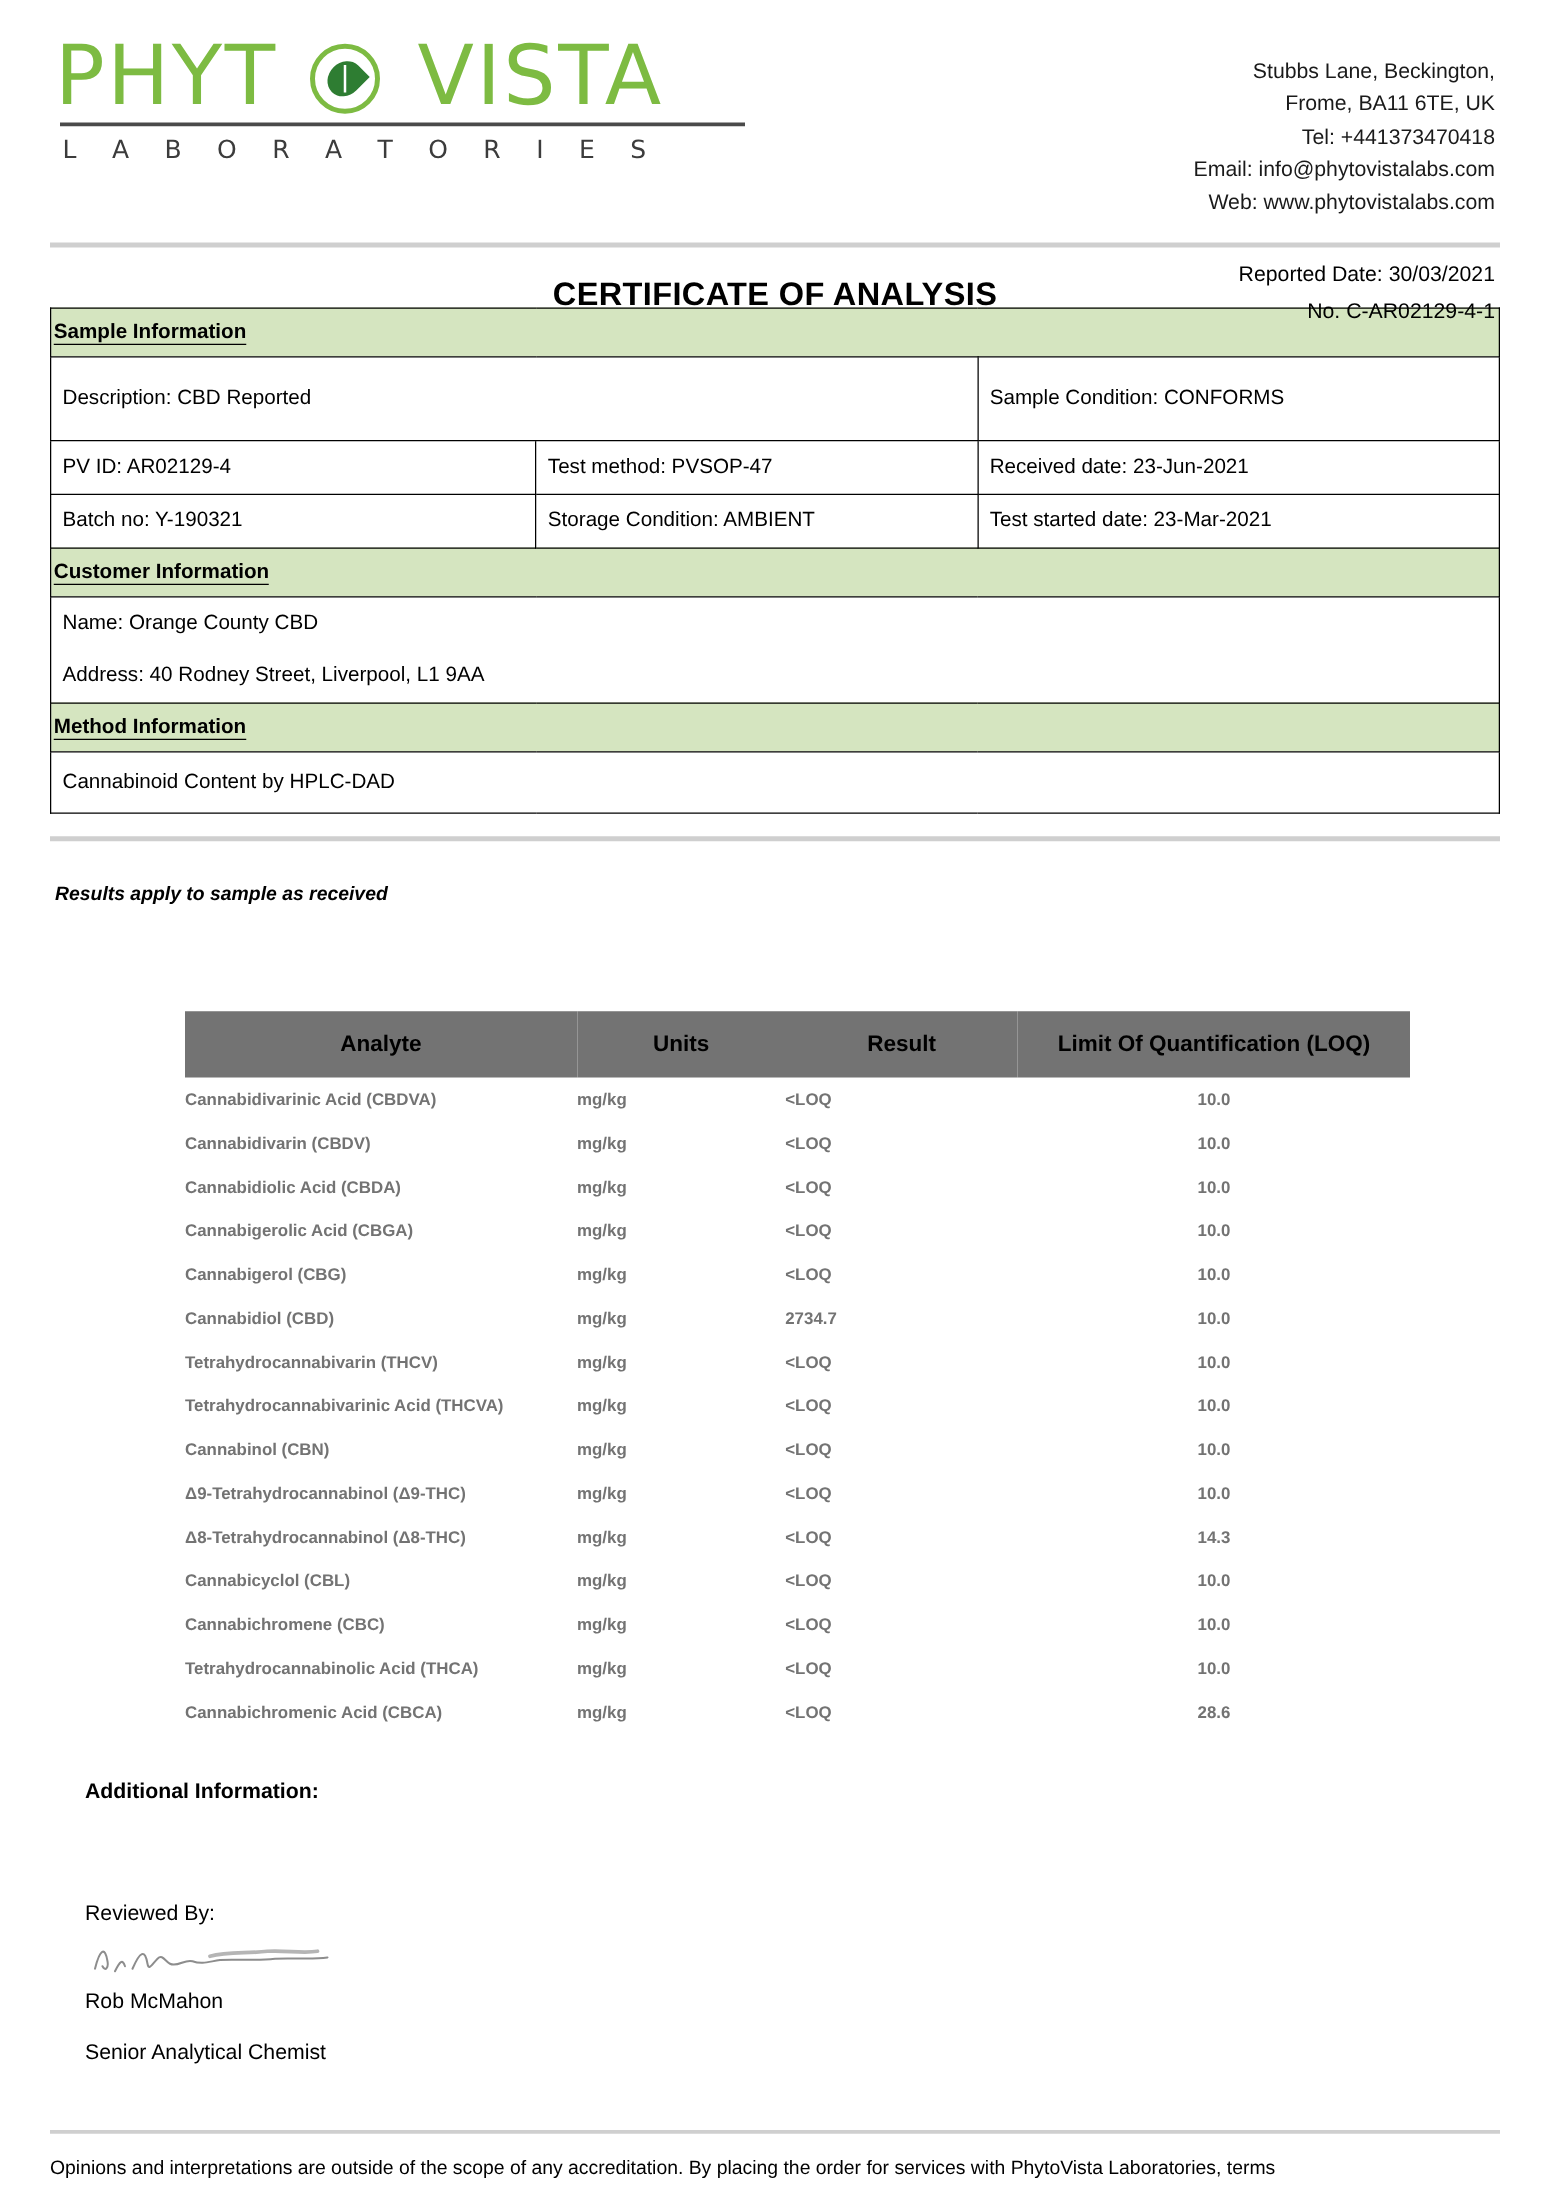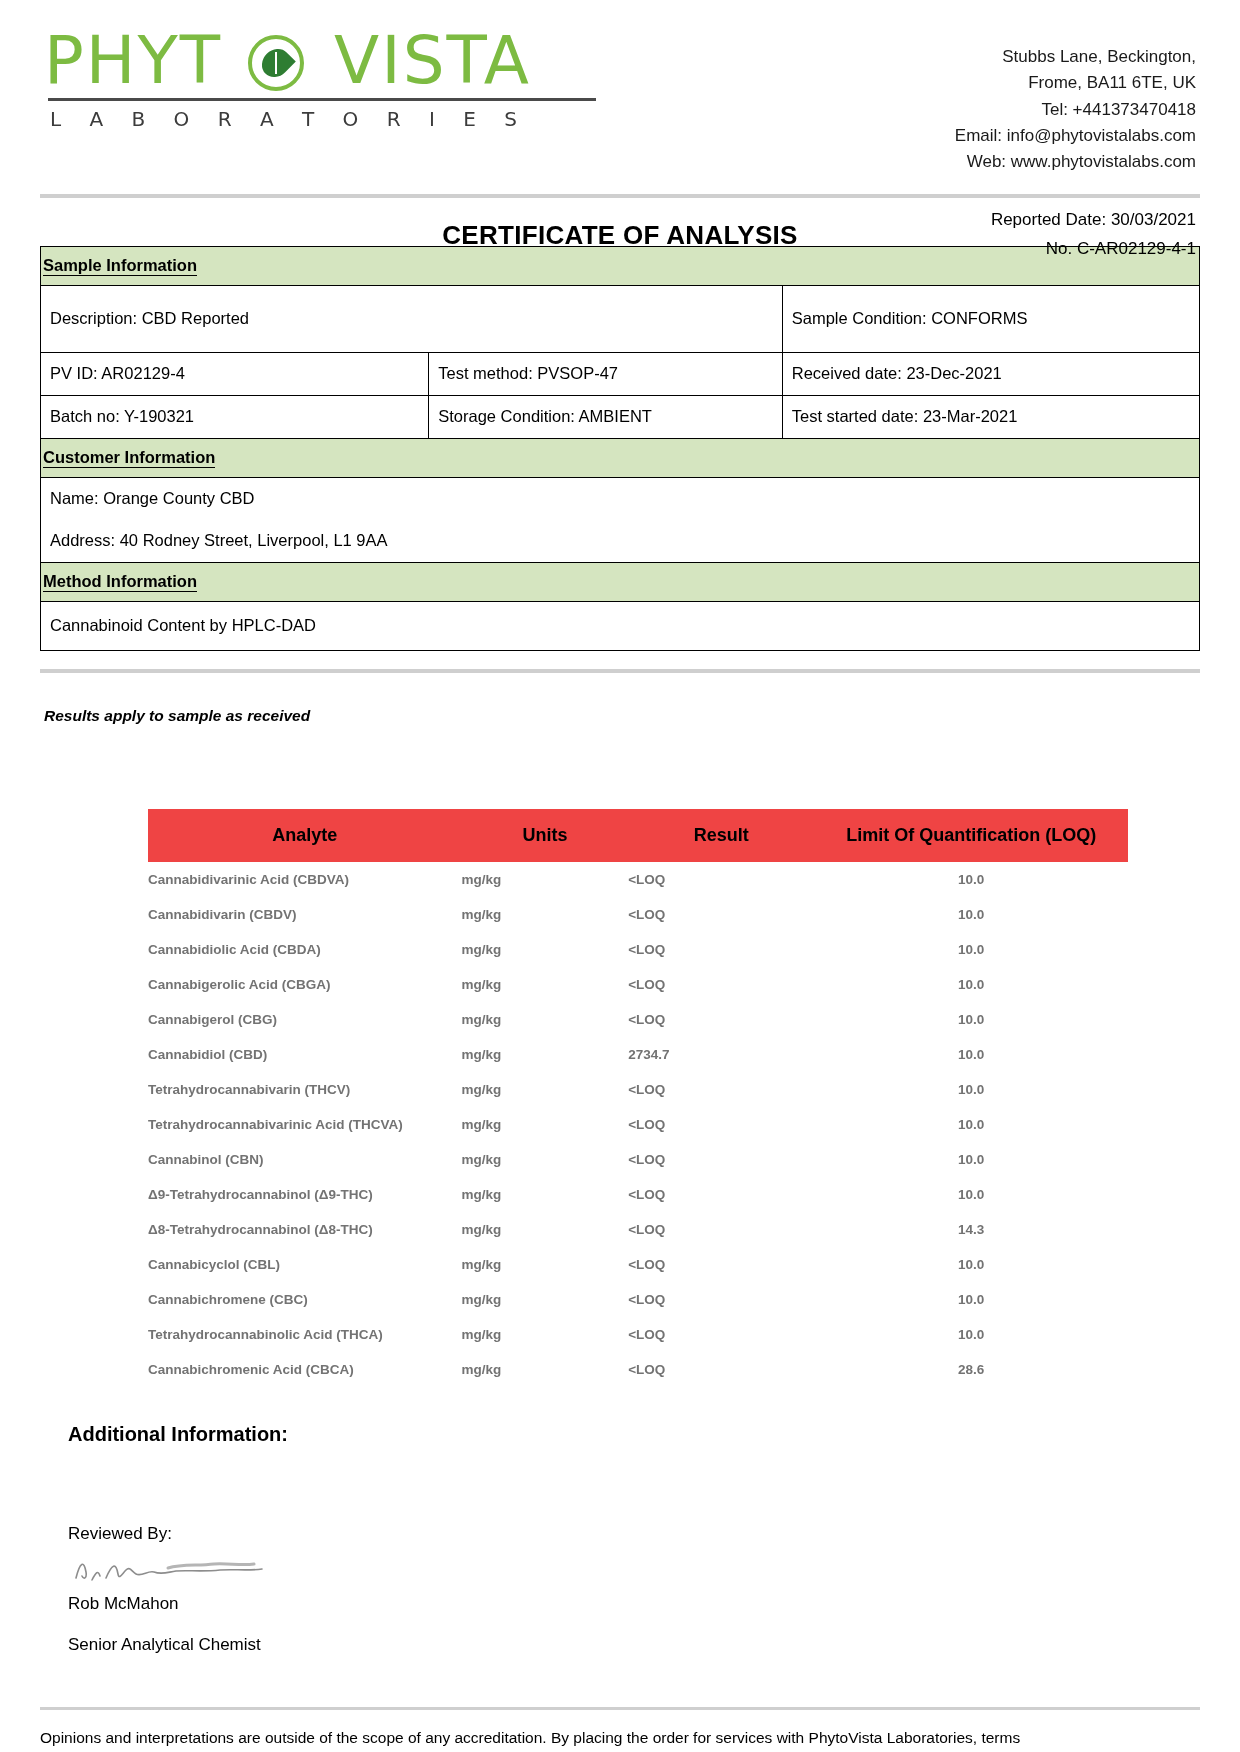--- a/index.html
+++ b/index.html
@@ -170,40 +170,40 @@
   .results-wrap {
     margin-top: 84px;
     padding: 0 72px 0 108px;
   }
   table.results {
     width: 100%;
     border-collapse: collapse;
     table-layout: fixed;
   }
   table.results thead th {
-    background: #ef4444;
+    background: #737373;
     font-size: 18px;
     font-weight: bold;
     padding: 16px 0;
     text-align: center;
   }
   table.results thead th.analyte-h { text-align: center; }
   table.results tbody td {
     font-size: 13.5px;
     font-weight: bold;
     padding: 10px 0;
     color: #737373;
   }
   td.c-analyte { padding-left: 8px; }
   td.c-units   { text-align: left; padding-left: 30px; font-weight: bold; }
   td.c-result  { text-align: left; padding-left: 28px; font-weight: normal; }
   td.c-loq     { text-align: center; font-weight: normal; }
 
   .addl {
-    font-size: 20px;
+    font-size: 17px;
     font-weight: bold;
     margin: 36px 0 0 28px;
   }
 
   .reviewed {
     margin: 78px 0 0 28px;
     font-size: 17px;
   }
   .sig {
     height: 42px;
@@ -275,21 +275,21 @@
       <tr class="section-head">
         <td colspan="3"><span>Sample Information</span></td>
       </tr>
       <tr>
         <td colspan="2" rowspan="1" style="height:52px;">Description: CBD Reported</td>
         <td rowspan="1">Sample Condition: CONFORMS</td>
       </tr>
       <tr>
         <td>PV ID: AR02129-4</td>
         <td>Test method: PVSOP-47</td>
-        <td>Received date: 23-Dec-2021</td>
+        <td>Received date: 23-Jun-2021</td>
       </tr>
       <tr>
         <td>Batch no: Y-190321</td>
         <td>Storage Condition: AMBIENT</td>
         <td>Test started date: 23-Mar-2021</td>
       </tr>
 
       <tr class="section-head">
         <td colspan="3"><span>Customer Information</span></td>
       </tr>

